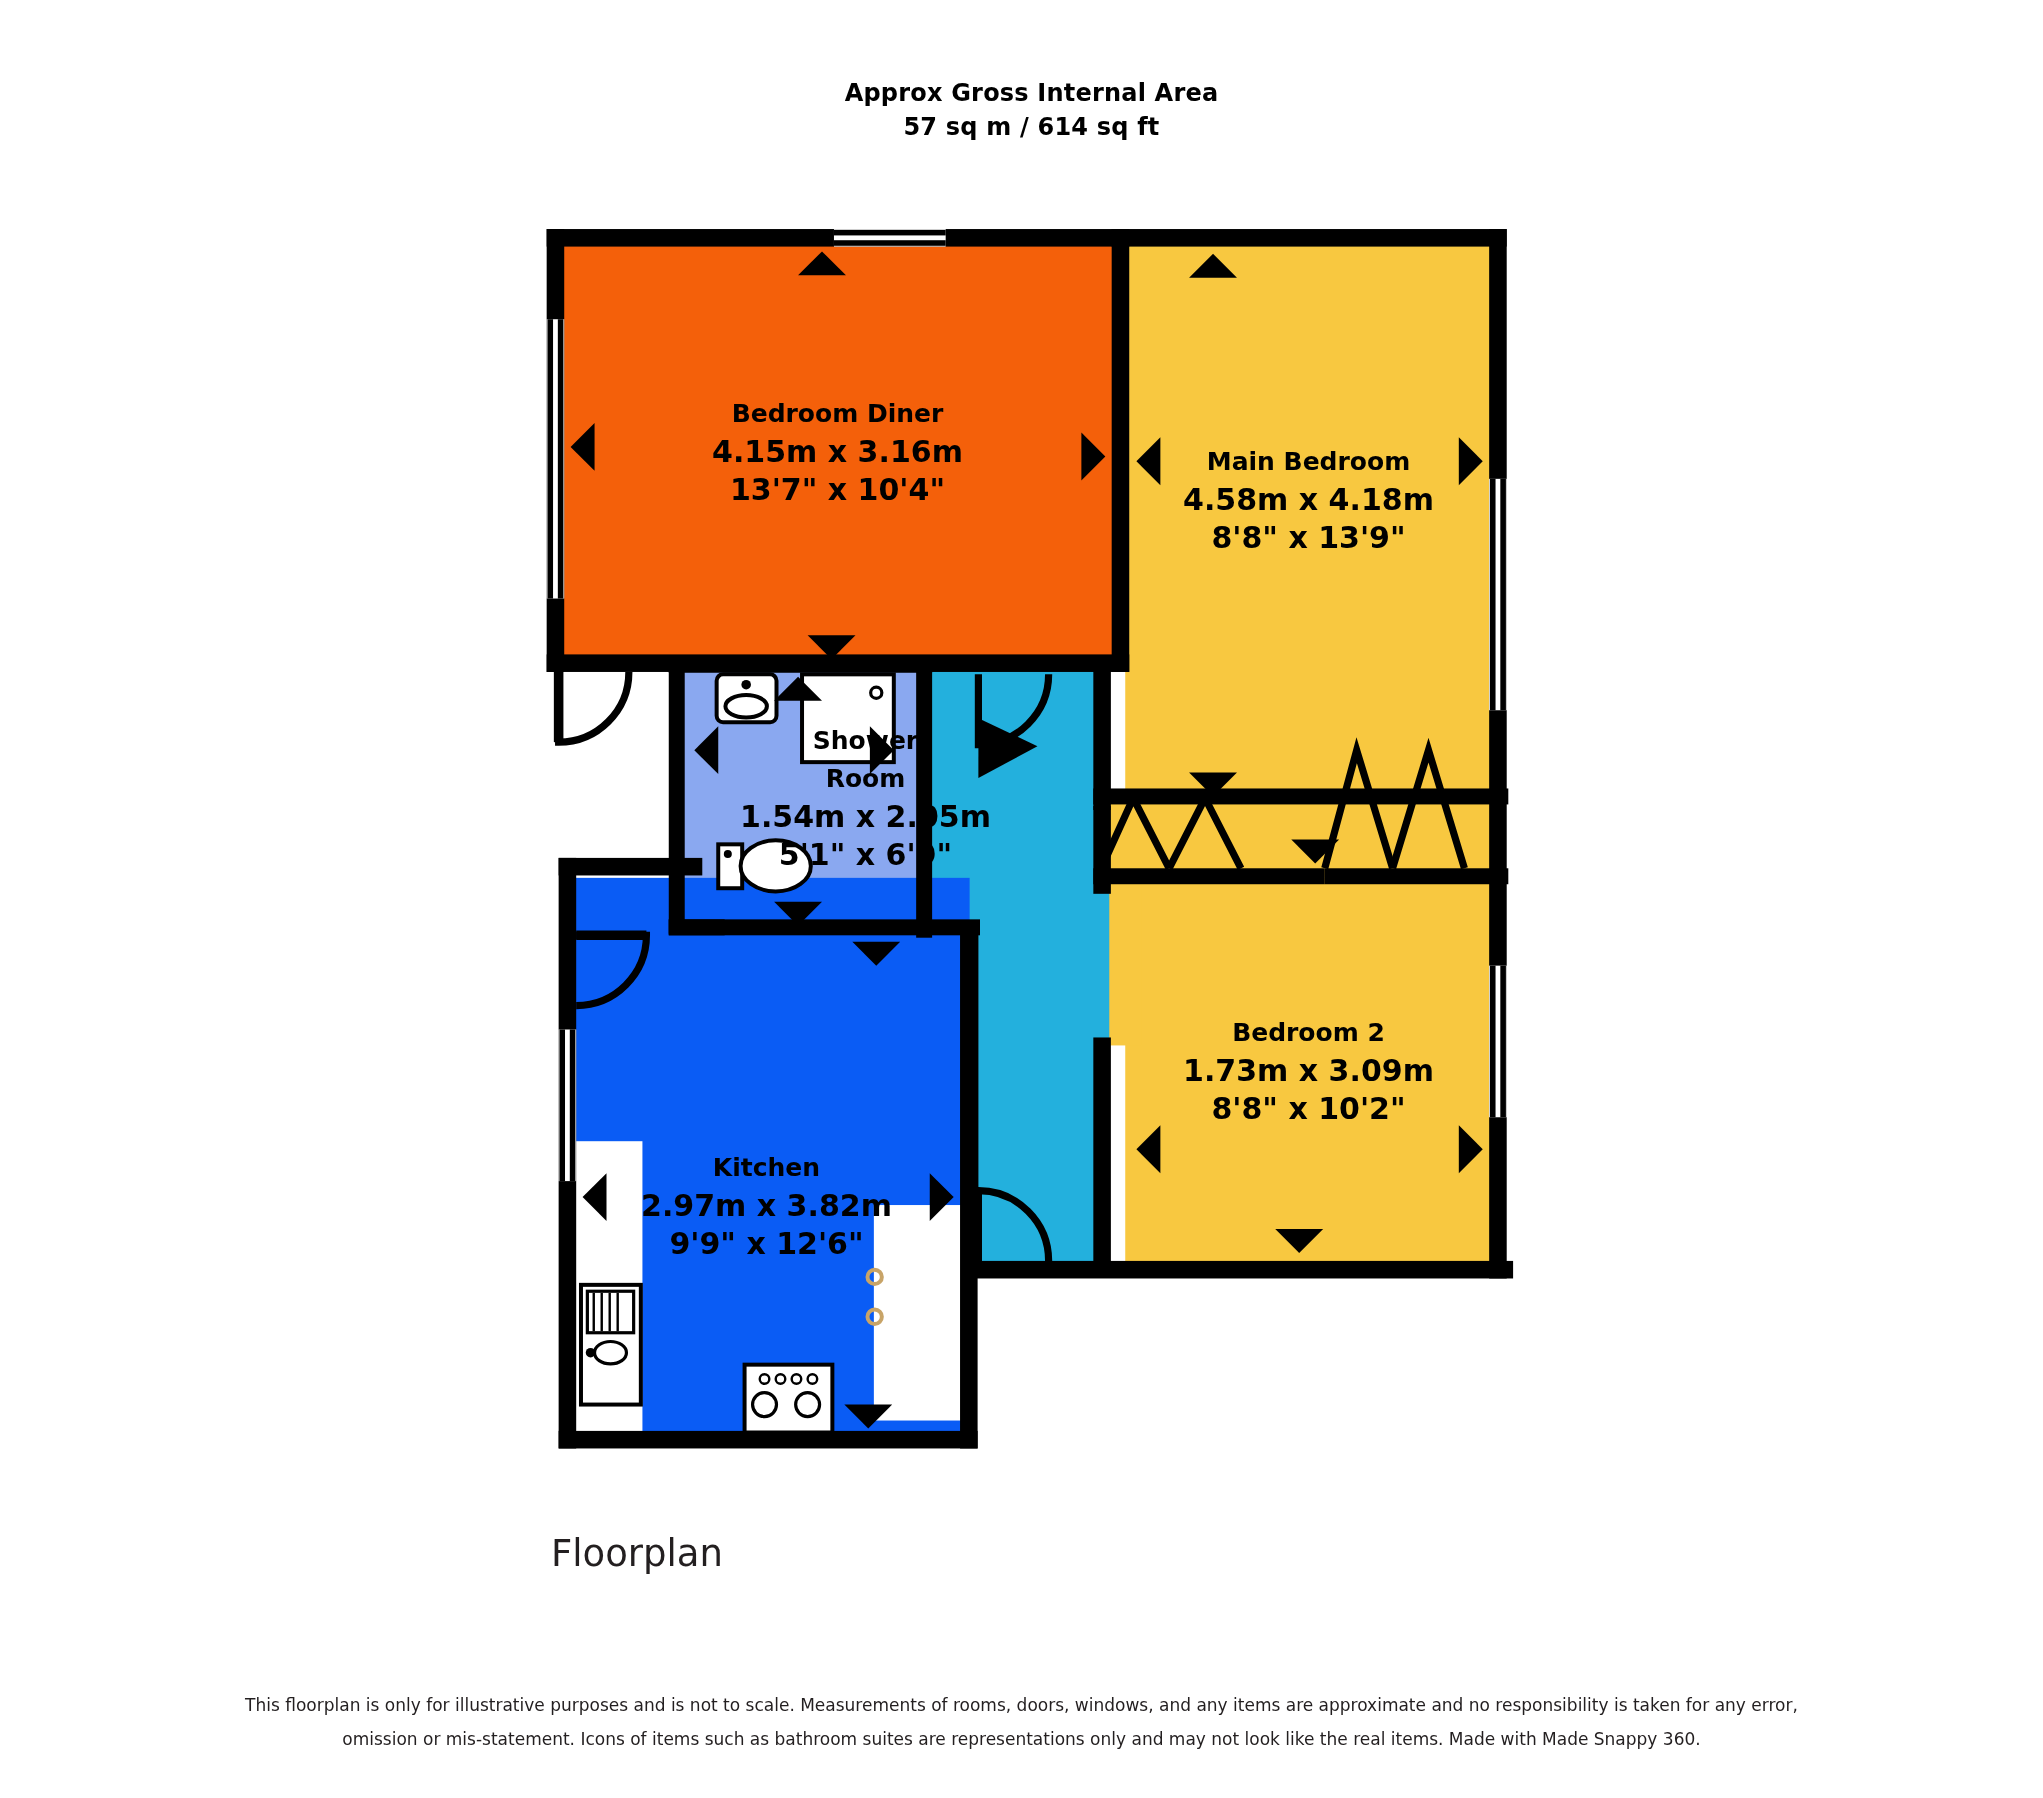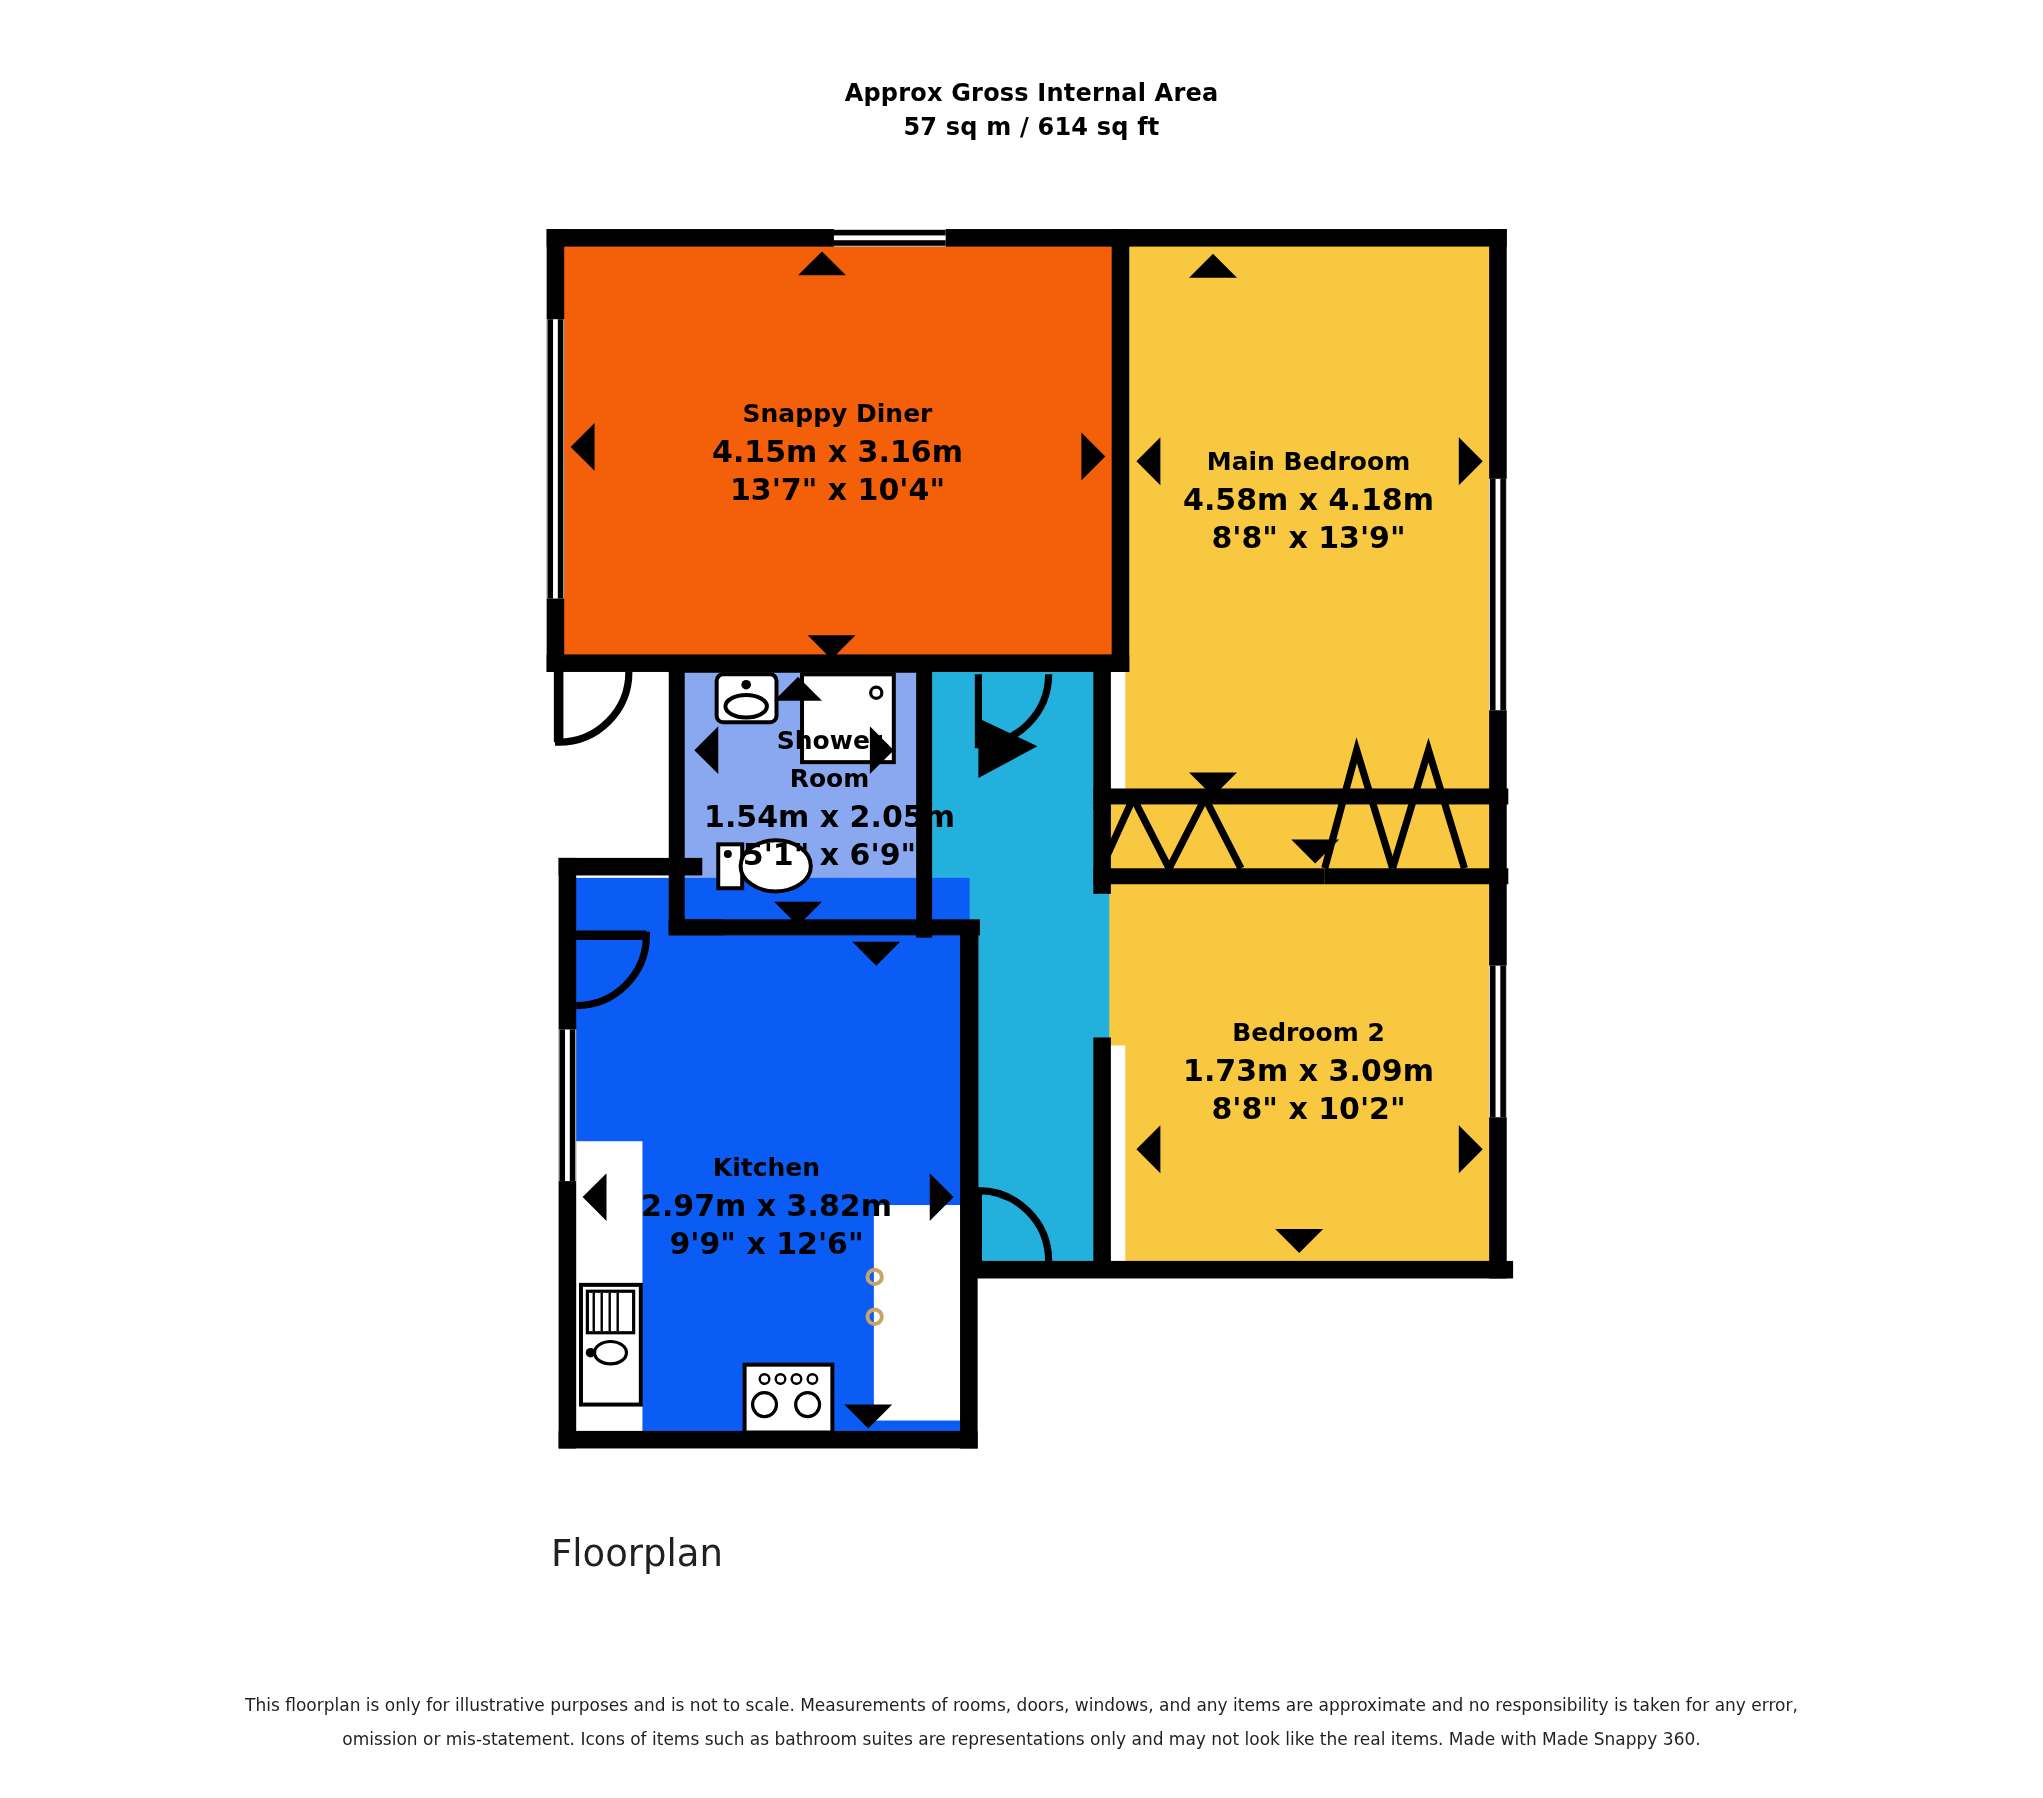--- a/index.html
+++ b/index.html
@@ -221,32 +221,32 @@
     <polygon points="1000,1160 970,1130 1030,1130"></polygon>
 
     <polygon points="730,1500 760,1530 760,1470"></polygon>
     <polygon points="1195,1500 1165,1470 1165,1530"></polygon>
     <polygon points="1088,1790 1058,1760 1118,1760"></polygon>
     <polygon points="1098,1210 1068,1180 1128,1180"></polygon>
   </g>
 </svg>
 
 <div class="room-label" style="left:662px;top:395px;width:351px;">
-  <div class="name">Snappy Diner</div>
+  <div class="name">Bedroom Diner</div>
   <div class="dim">4.15m x 3.16m</div>
   <div class="dim">13'7" x 10'4"</div>
 </div>
 
 <div class="room-label" style="left:1133px;top:443px;width:351px;">
   <div class="name">Main Bedroom</div>
   <div class="dim">4.58m x 4.18m</div>
   <div class="dim">8'8" x 13'9"</div>
 </div>
 
-<div class="room-label" style="left:682px;top:722px;width:295px;">
+<div class="room-label" style="left:718px;top:722px;width:295px;">
   <div class="name">Shower</div>
   <div class="name">Room</div>
   <div class="dim">1.54m x 2.05m</div>
   <div class="dim">5'1" x 6'9"</div>
 </div>
 
 <div class="room-label" style="left:1133px;top:1014px;width:351px;">
   <div class="name">Bedroom 2</div>
   <div class="dim">1.73m x 3.09m</div>
   <div class="dim">8'8" x 10'2"</div>

